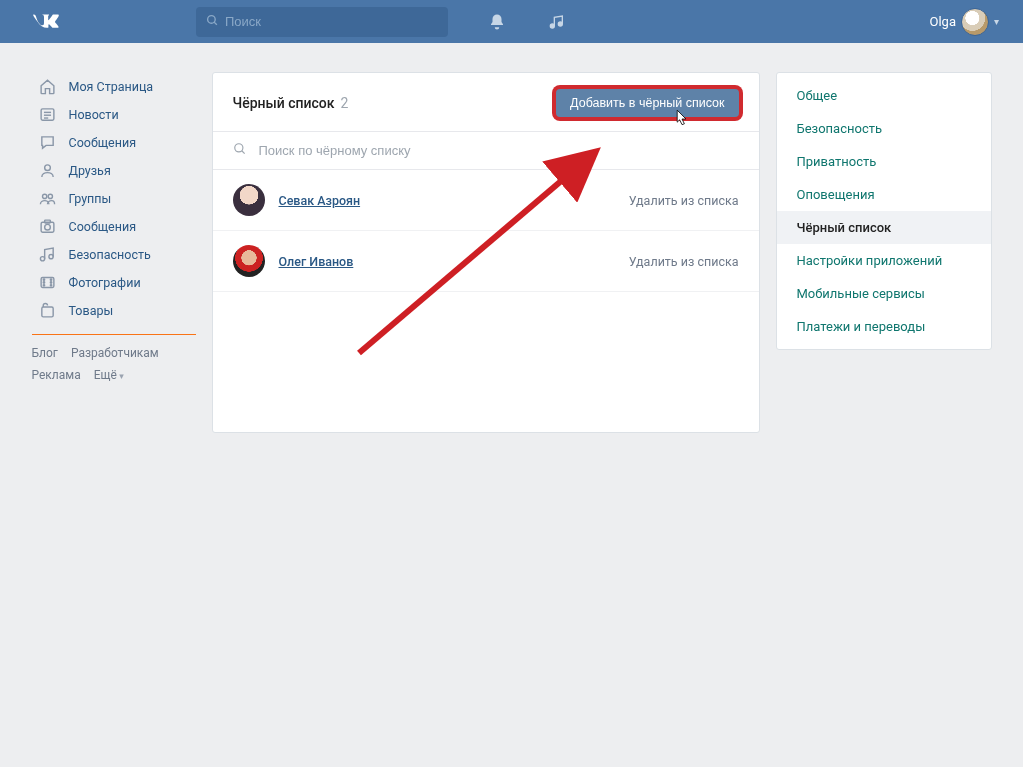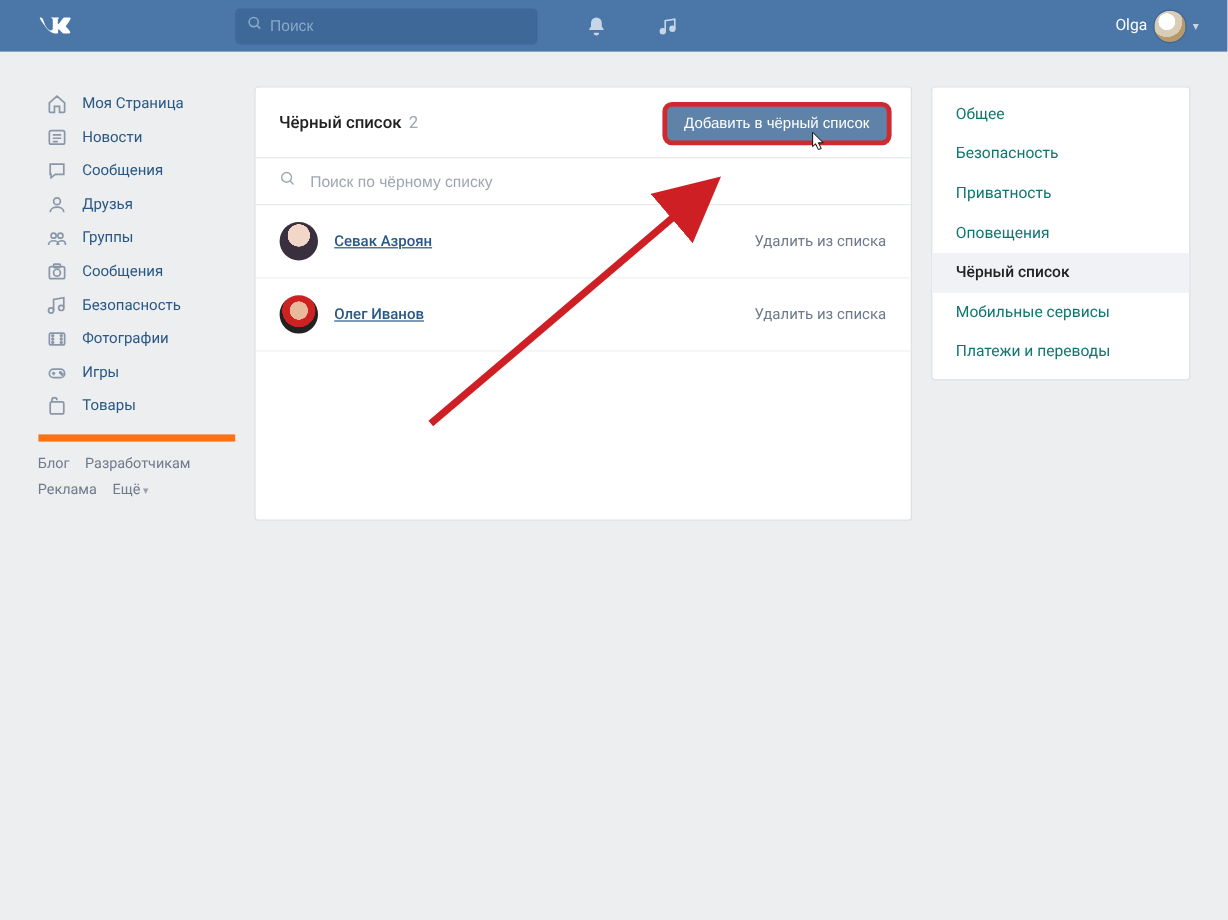--- a/index.html
+++ b/index.html
@@ -54,21 +54,21 @@
     padding-top: 29px;
   }
   .left-nav { width: 164px; flex-shrink:0; }
   .left-nav a.nav-item {
     display:flex; align-items:center; gap:11px;
     height:28px; padding:0 6px 0 6px;
     color:#2a5885; text-decoration:none; font-size:12.5px;
     border-radius:3px;
   }
   .nav-icon { width:20px; height:20px; color:#8a97a8; display:flex; align-items:center; justify-content:center; }
-  .left-meta { border-top:6px solid #f97316; margin-top:10px; padding-top:8px; font-size:12px; color:#6f7a8a; line-height:1.8; }
+  .left-meta { border-top:1px solid #f97316; margin-top:10px; padding-top:8px; font-size:12px; color:#6f7a8a; line-height:1.8; }
   .left-meta a { color:#6f7a8a; text-decoration:none; margin-right:10px; }
   .left-meta .more::after { content:" \25BE"; font-size:9px; color:#9aa3b0; }
 
   
   .panel {
     flex: 1;
     background:#fff;
     border:1px solid #dce1e6;
     border-radius:3px;
     min-width: 0;
@@ -273,32 +273,20 @@
                 <circle cx="17" cy="8" r="1"></circle>
                 <circle cx="17" cy="12" r="1"></circle>
                 <circle cx="17" cy="16" r="1"></circle>
               </svg>
             </span>
             <span>Фотографии</span>
           </a>
           <a href="#" class="nav-item">
             <span class="nav-icon">
               <svg width="17" height="17" viewBox="0 0 24 24" fill="none" stroke="currentColor" stroke-width="2">
-                <rect x="3" y="8" width="18" height="10" rx="5"></rect>
-                <line x1="8" y1="11" x2="8" y2="15"></line>
-                <line x1="6" y1="13" x2="10" y2="13"></line>
-                <circle cx="16" cy="12" r="1"></circle>
-                <circle cx="18" cy="14" r="1"></circle>
-              </svg>
-            </span>
-            <span>Игры</span>
-          </a>
-          <a href="#" class="nav-item">
-            <span class="nav-icon">
-              <svg width="17" height="17" viewBox="0 0 24 24" fill="none" stroke="currentColor" stroke-width="2">
                 <path d="M6 7V5a3 3 0 0 1 6 0"></path>
                 <rect x="4" y="7" width="16" height="14" rx="2"></rect>
               </svg>
             </span>
             <span>Товары</span>
           </a>
         </div>
     <div class="left-meta">
       <a href="#">Блог</a>
       <a href="#">Разработчикам</a><br>
@@ -341,20 +329,21 @@
         </div>
     <div class="panel-fill"></div>
   </div>
 
   <div class="right" id="right-nav">
         <a href="#" class="ritem">Общее</a>
         <a href="#" class="ritem">Безопасность</a>
         <a href="#" class="ritem">Приватность</a>
         <a href="#" class="ritem">Оповещения</a>
         <a href="#" class="ritem active">Чёрный список</a>
+        <a href="#" class="ritem">Настройки приложений</a>
         <a href="#" class="ritem">Мобильные сервисы</a>
         <a href="#" class="ritem">Платежи и переводы</a>
       </div>
 
 </div>
 
 <svg class="arrow-svg" viewBox="0 0 320 240">
   <defs>
     <marker id="ah" viewBox="0 0 12 12" refX="10" refY="6" markerWidth="9" markerHeight="9" orient="auto">
       <path d="M0 0 L12 6 L0 12 z" fill="#ce1f24"></path>

